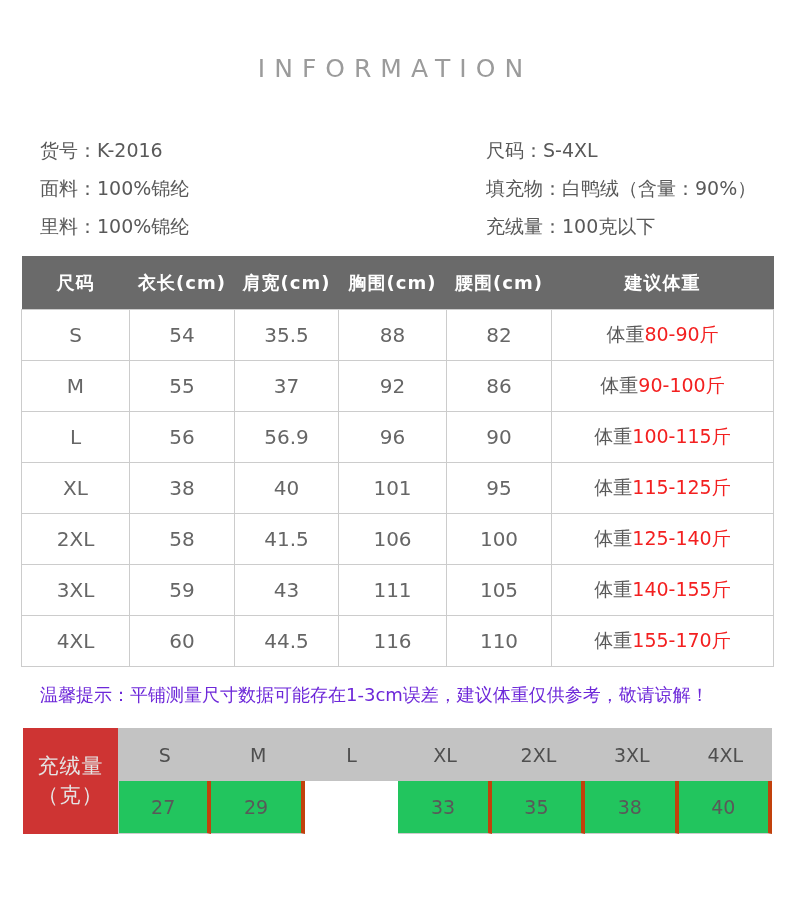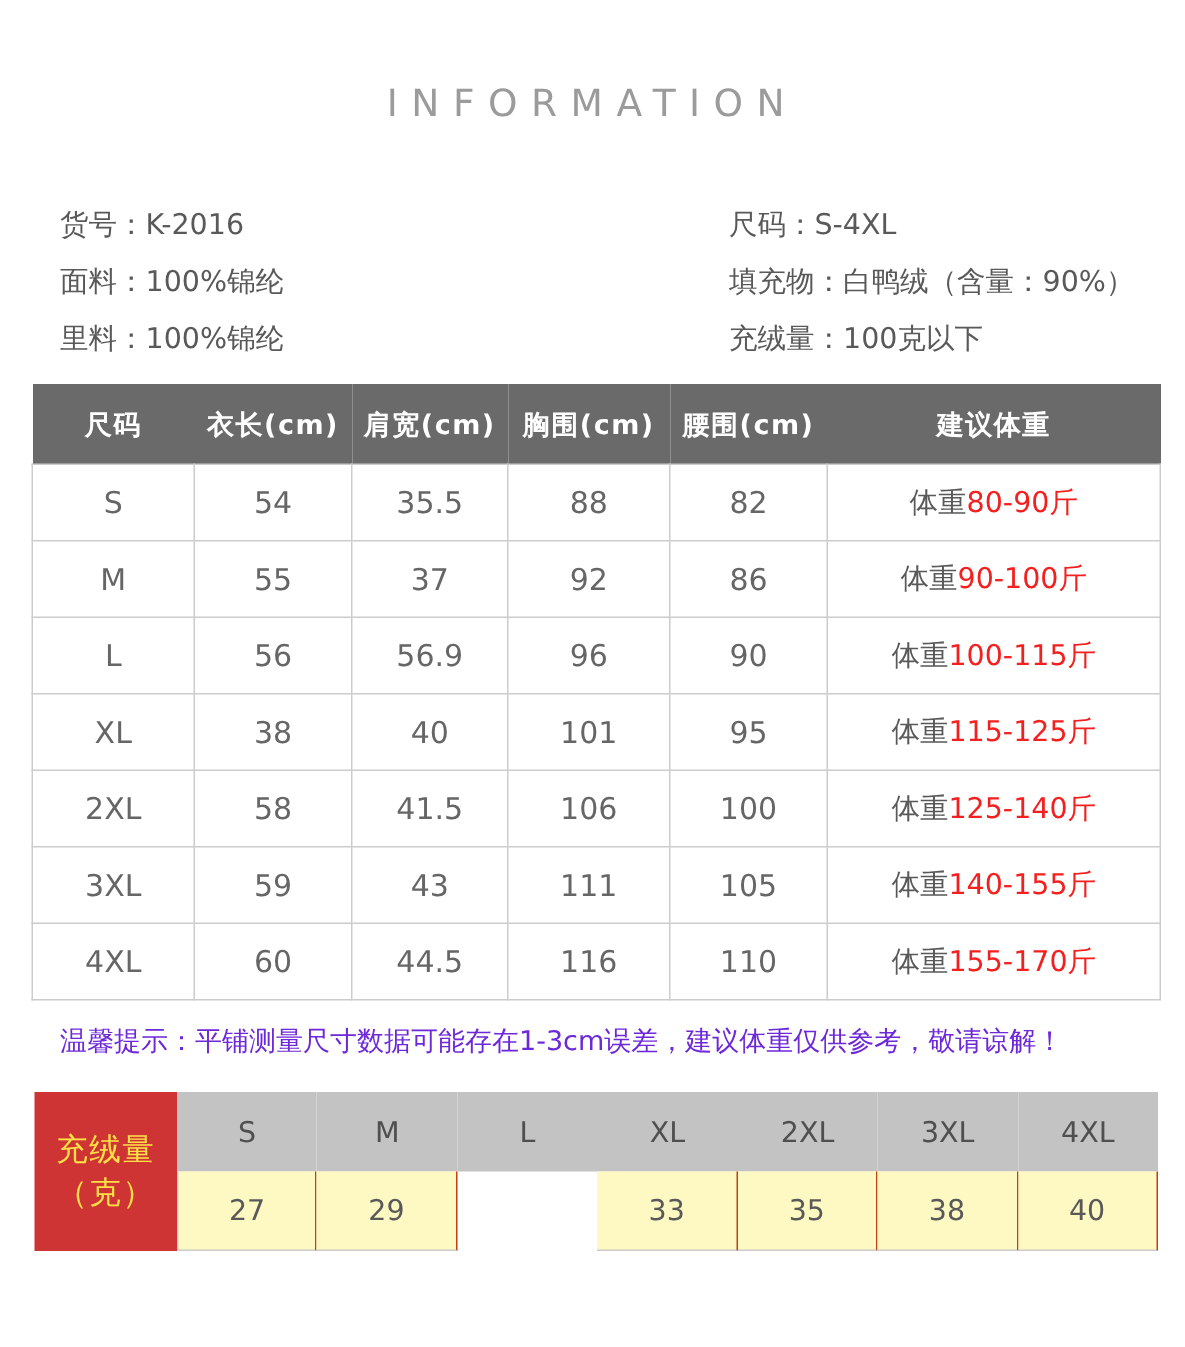--- a/index.html
+++ b/index.html
@@ -42,34 +42,34 @@
   .wt-label{color:#595959;}
   .wt-value{color:#f32020;}
   
   .tip{
     margin:16px 0 0 40px;font-size:18px;color:#6d28d9;line-height:23px;
     white-space:nowrap;
   }
   
   .fill-table{display:flex;margin:22px 0 0 23px;width:749px;height:106px;}
   .fill-header{
-    width:95px;flex:none;background:#ce3433;color:#fde047;font-size:21px;
+    width:95px;flex:none;background:#ce3433;color:#e5e5e5;font-size:21px;
     display:flex;flex-direction:column;align-items:center;justify-content:center;
     gap:8px;line-height:1;letter-spacing:1px;
   }
   .fill-grid{flex:1;display:flex;}
   .fill-col{flex:1;display:flex;flex-direction:column;}
   .fill-size{
     height:53px;background:#c3c3c3;color:#4f4f4f;font-size:19px;
     display:flex;align-items:center;justify-content:center;
   }
   .fill-value{
-    flex:1;background:#fef9c3;color:#595959;font-size:19px;
+    flex:1;background:#22c55e;color:#595959;font-size:19px;
     display:flex;align-items:center;justify-content:center;
-    border-right:1px solid #c2410c;border-bottom:1px solid #cccccc;
+    border-right:4px solid #c2410c;border-bottom:1px solid #cccccc;
     box-sizing:border-box;
   }
   .fill-col:first-child .fill-value{border-left:1px solid #cccccc;}
 </style>
 </head>
 <body>
 
 <div class="page">
 
   <div class="title-block">

